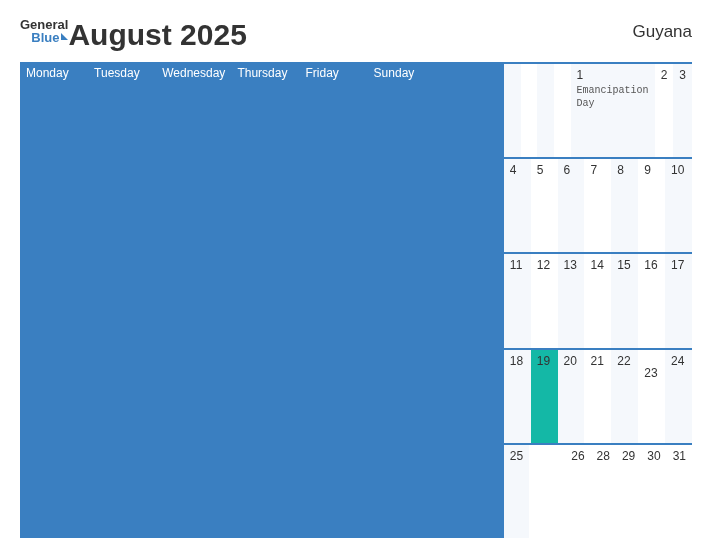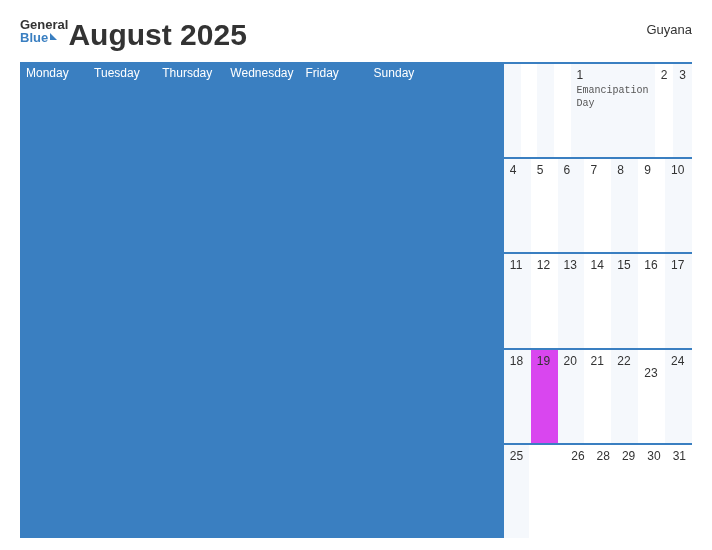--- a/index.html
+++ b/index.html
@@ -19,21 +19,21 @@
     }
     .header {
       display: flex;
       align-items: flex-start;
       justify-content: space-between;
       margin-bottom: 10px;
     }
     .logo {
       display: flex;
       flex-direction: column;
-      align-items: flex-start;
+      align-items: flex-end;
     }
     .logo-general {
       font-size: 13px;
       font-weight: bold;
       color: #333;
       line-height: 1;
     }
     .logo-blue {
       font-size: 13px;
       font-weight: bold;
@@ -51,21 +51,21 @@
       margin-left: 2px;
       margin-top: -2px;
     }
     .month-title {
       font-size: 30px;
       color: #333;
       font-weight: bold;
       flex: 1;
     }
     .country {
-      font-size: 13px;
+      font-size: 17px;
       color: #333;
       text-align: right;
       padding-top: 4px;
     }
     .calendar {
       flex: 1;
       display: flex;
       flex-direction: row;
     }
     .cal-header {
@@ -134,22 +134,22 @@
       </span>
     </div>
     <div class="month-title">August 2025</div>
     <div class="country">Guyana</div>
   </div>
 
   <div class="calendar">
     <div class="cal-header">
       <div class="cal-header-cell">Monday</div>
       <div class="cal-header-cell">Tuesday</div>
+      <div class="cal-header-cell">Wednesday</div>
       <div class="cal-header-cell">Thursday</div>
-      <div class="cal-header-cell">Wednesday</div>
       <div class="cal-header-cell">Friday</div>
       <div class="cal-header-cell">Sunday</div>
     </div>
     <div class="cal-body">
 
       <div class="cal-week">
         <div class="cal-cell empty"></div>
         <div class="cal-cell" style="background:#fff;"></div>
         <div class="cal-cell empty"></div>
         <div class="cal-cell" style="background:#fff;"></div>
@@ -210,21 +210,21 @@
         </div>
         <div class="cal-cell empty">
           <span class="day-num">17</span>
         </div>
       </div>
 
       <div class="cal-week">
         <div class="cal-cell empty">
           <span class="day-num">18</span>
         </div>
-        <div class="cal-cell" style="background:#d946ef;">
+        <div class="cal-cell" style="background:#14b8a6;">
           <span class="day-num">19</span>
         </div>
         <div class="cal-cell empty">
           <span class="day-num">20</span>
         </div>
         <div class="cal-cell" style="background:#fff;">
           <span class="day-num">21</span>
         </div>
         <div class="cal-cell empty">
           <span class="day-num">22</span>

